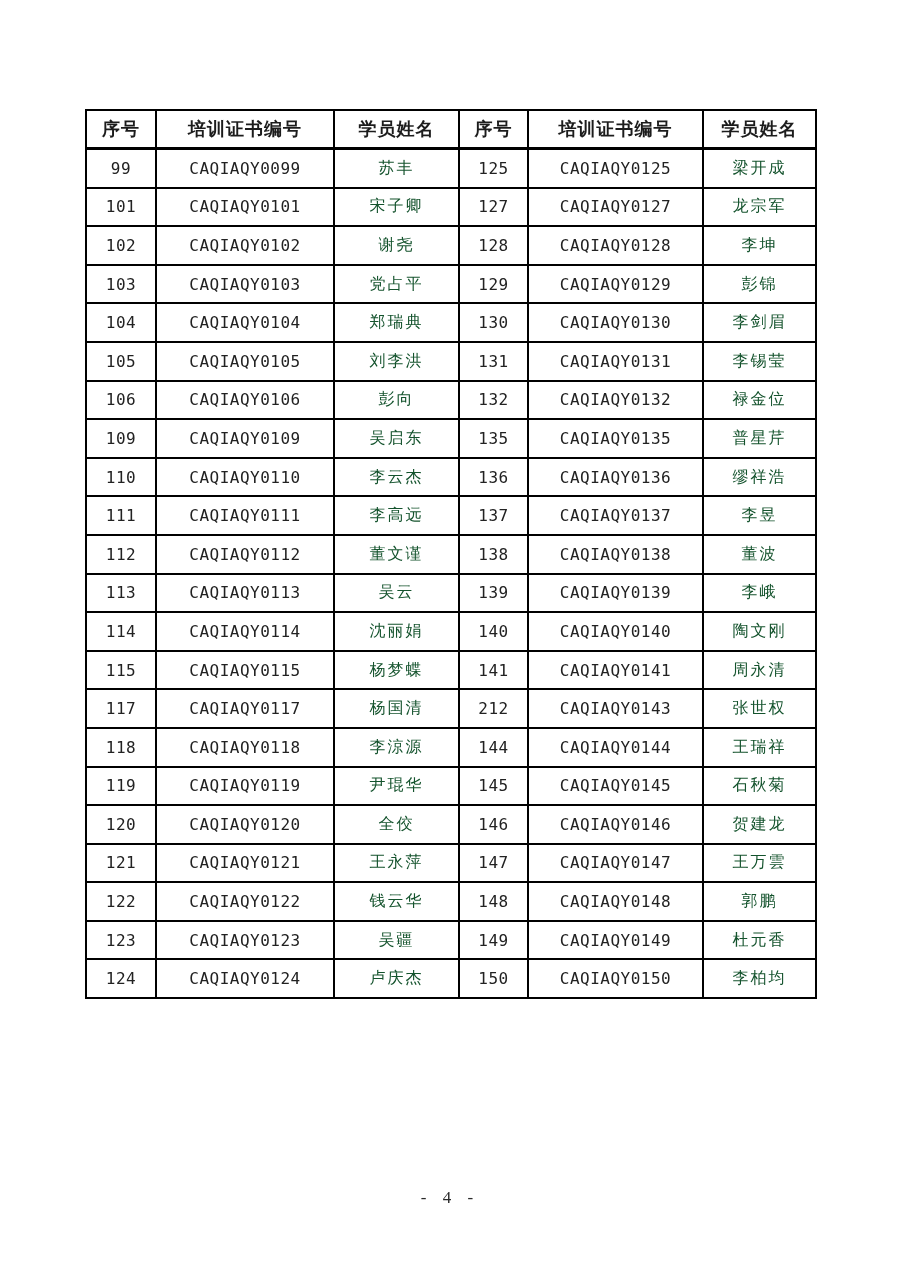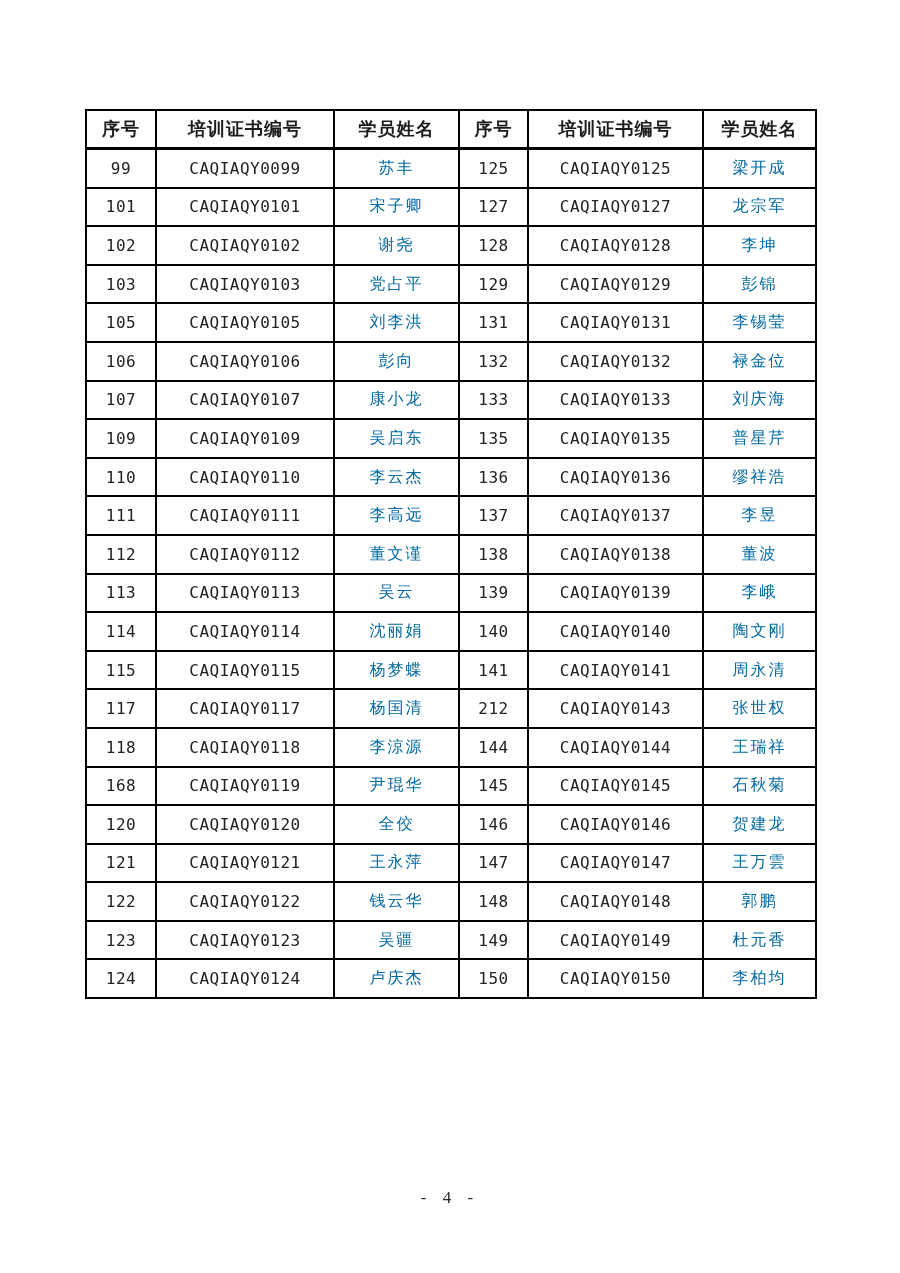--- a/index.html
+++ b/index.html
@@ -59,21 +59,21 @@
   td.cell-no, td.cell-cert {
     font-family: "DejaVu Sans Mono", "Liberation Mono", monospace;
     font-size: 16px;
     letter-spacing: 0.5px;
     color: #222222;
   }
   td.cell-name {
     font-family: Liberation Serif, serif;
     font-size: 16px;
     letter-spacing: 2px;
-    color: #0369a1;
+    color: #14532d;
   }
   .page-number {
     position: absolute;
     left: 0;
     top: 1172px;
     width: 100%;
     text-align: center;
     font-family: "Liberation Serif", serif;
     font-size: 17px;
     color: #2a2a2a;
@@ -131,44 +131,44 @@
         </tr>
         <tr>
           <td class="cell-no">103</td>
           <td class="cell-cert">CAQIAQY0103</td>
           <td class="cell-name">党占平</td>
           <td class="cell-no">129</td>
           <td class="cell-cert">CAQIAQY0129</td>
           <td class="cell-name">彭锦</td>
         </tr>
         <tr>
+          <td class="cell-no">104</td>
+          <td class="cell-cert">CAQIAQY0104</td>
+          <td class="cell-name">郑瑞典</td>
+          <td class="cell-no">130</td>
+          <td class="cell-cert">CAQIAQY0130</td>
+          <td class="cell-name">李剑眉</td>
+        </tr>
+        <tr>
           <td class="cell-no">105</td>
           <td class="cell-cert">CAQIAQY0105</td>
           <td class="cell-name">刘李洪</td>
           <td class="cell-no">131</td>
           <td class="cell-cert">CAQIAQY0131</td>
           <td class="cell-name">李锡莹</td>
         </tr>
         <tr>
           <td class="cell-no">106</td>
           <td class="cell-cert">CAQIAQY0106</td>
           <td class="cell-name">彭向</td>
           <td class="cell-no">132</td>
           <td class="cell-cert">CAQIAQY0132</td>
           <td class="cell-name">禄金位</td>
         </tr>
         <tr>
-          <td class="cell-no">107</td>
-          <td class="cell-cert">CAQIAQY0107</td>
-          <td class="cell-name">康小龙</td>
-          <td class="cell-no">133</td>
-          <td class="cell-cert">CAQIAQY0133</td>
-          <td class="cell-name">刘庆海</td>
-        </tr>
-        <tr>
           <td class="cell-no">109</td>
           <td class="cell-cert">CAQIAQY0109</td>
           <td class="cell-name">吴启东</td>
           <td class="cell-no">135</td>
           <td class="cell-cert">CAQIAQY0135</td>
           <td class="cell-name">普星芹</td>
         </tr>
         <tr>
           <td class="cell-no">110</td>
           <td class="cell-cert">CAQIAQY0110</td>
@@ -227,21 +227,21 @@
         </tr>
         <tr>
           <td class="cell-no">118</td>
           <td class="cell-cert">CAQIAQY0118</td>
           <td class="cell-name">李涼源</td>
           <td class="cell-no">144</td>
           <td class="cell-cert">CAQIAQY0144</td>
           <td class="cell-name">王瑞祥</td>
         </tr>
         <tr>
-          <td class="cell-no">168</td>
+          <td class="cell-no">119</td>
           <td class="cell-cert">CAQIAQY0119</td>
           <td class="cell-name">尹琨华</td>
           <td class="cell-no">145</td>
           <td class="cell-cert">CAQIAQY0145</td>
           <td class="cell-name">石秋菊</td>
         </tr>
         <tr>
           <td class="cell-no">120</td>
           <td class="cell-cert">CAQIAQY0120</td>
           <td class="cell-name">全佼</td>

